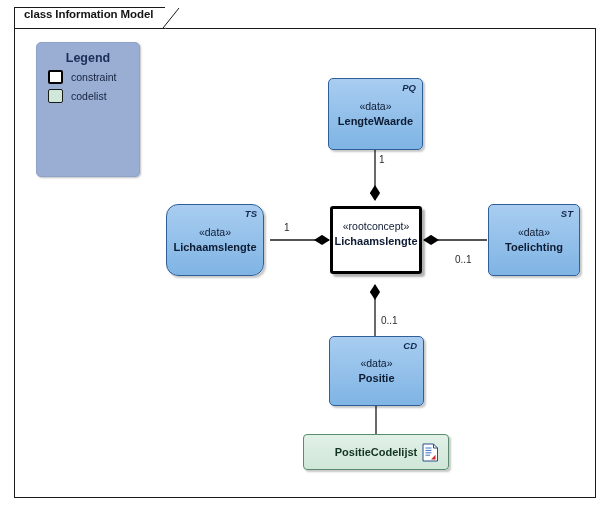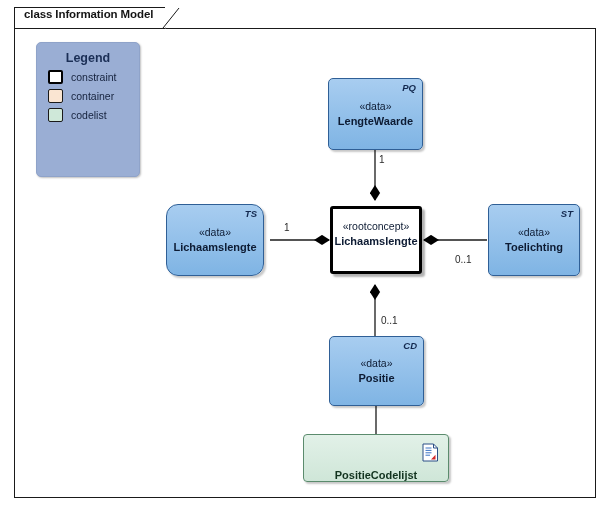--- a/index.html
+++ b/index.html
@@ -187,24 +187,20 @@
   <div class="frame"></div>
 
   <div class="legend">
     <div class="legend-title">Legend</div>
 
     <div class="legend-row">
       <span class="swatch thick" style="background:#ffffff;border-color:#000000;"></span>
       <span class="legend-label">constraint</span>
     </div>
     <div class="legend-row">
-      <span class="swatch" style="background:#fae5d2;"></span>
-      <span class="legend-label">container</span>
-    </div>
-    <div class="legend-row">
       <span class="swatch" style="background:#cfe8d9;"></span>
       <span class="legend-label">codelist</span>
     </div>
   </div>
 
   <svg class="edges">
     <defs>
       <marker id="diamond" markerWidth="16" markerHeight="11" refX="15" refY="5.5" orient="auto" markerUnits="userSpaceOnUse">
         <path d="M0,5.5 L8,0.4 L16,5.5 L8,10.6 Z" fill="#000000"></path>
       </marker>
@@ -248,21 +244,21 @@
     <span class="stereotype">«data»</span>
     <span class="node-name">Toelichting</span>
   </div>
 
   <div class="node data" style="left:329px; top:336px; width:95px; height:70px;">
     <span class="corner-tag">CD</span>
     <span class="stereotype">«data»</span>
     <span class="node-name">Positie</span>
   </div>
 
-  <div class="node codelist" style="left:303px; top:434px; width:146px; height:48px;justify-content:flex-end;">
+  <div class="node codelist" style="left:303px; top:434px; width:146px; height:36px;">
     <span class="codelist-name">PositieCodelijst</span>
     <svg class="doc-icon" viewBox="0 0 17 19">
       <path d="M1,1 L11.5,1 L15.5,5 L15.5,18 L1,18 Z" fill="#ffffff" stroke="#2a4f86" stroke-width="1"></path>
       <path d="M11.5,1 L11.5,5 L15.5,5" fill="none" stroke="#2a4f86" stroke-width="1"></path>
       <line x1="3.5" y1="5" x2="9.5" y2="5" stroke="#3b74c4" stroke-width="1"></line>
       <line x1="3.5" y1="7.4" x2="9.5" y2="7.4" stroke="#3b74c4" stroke-width="1"></line>
       <line x1="3.5" y1="9.8" x2="9.5" y2="9.8" stroke="#3b74c4" stroke-width="1"></line>
       <line x1="3.5" y1="12.2" x2="8" y2="12.2" stroke="#3b74c4" stroke-width="1"></line>
       <path d="M9,16.5 L13.5,11.8 L13.5,16.5 Z" fill="#d22b2b"></path>
     </svg>

